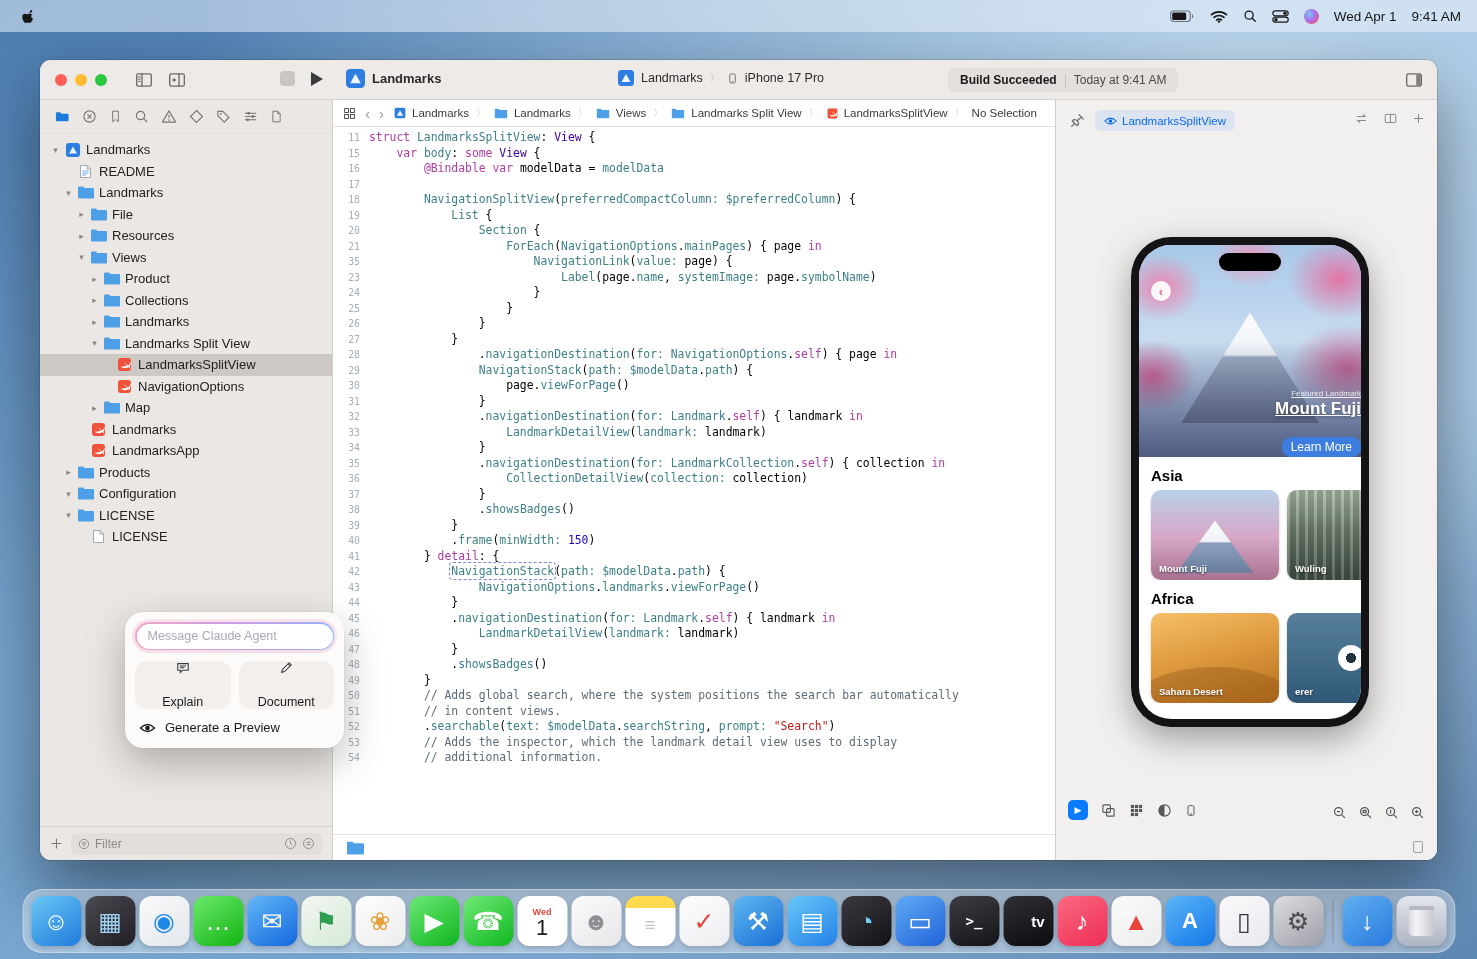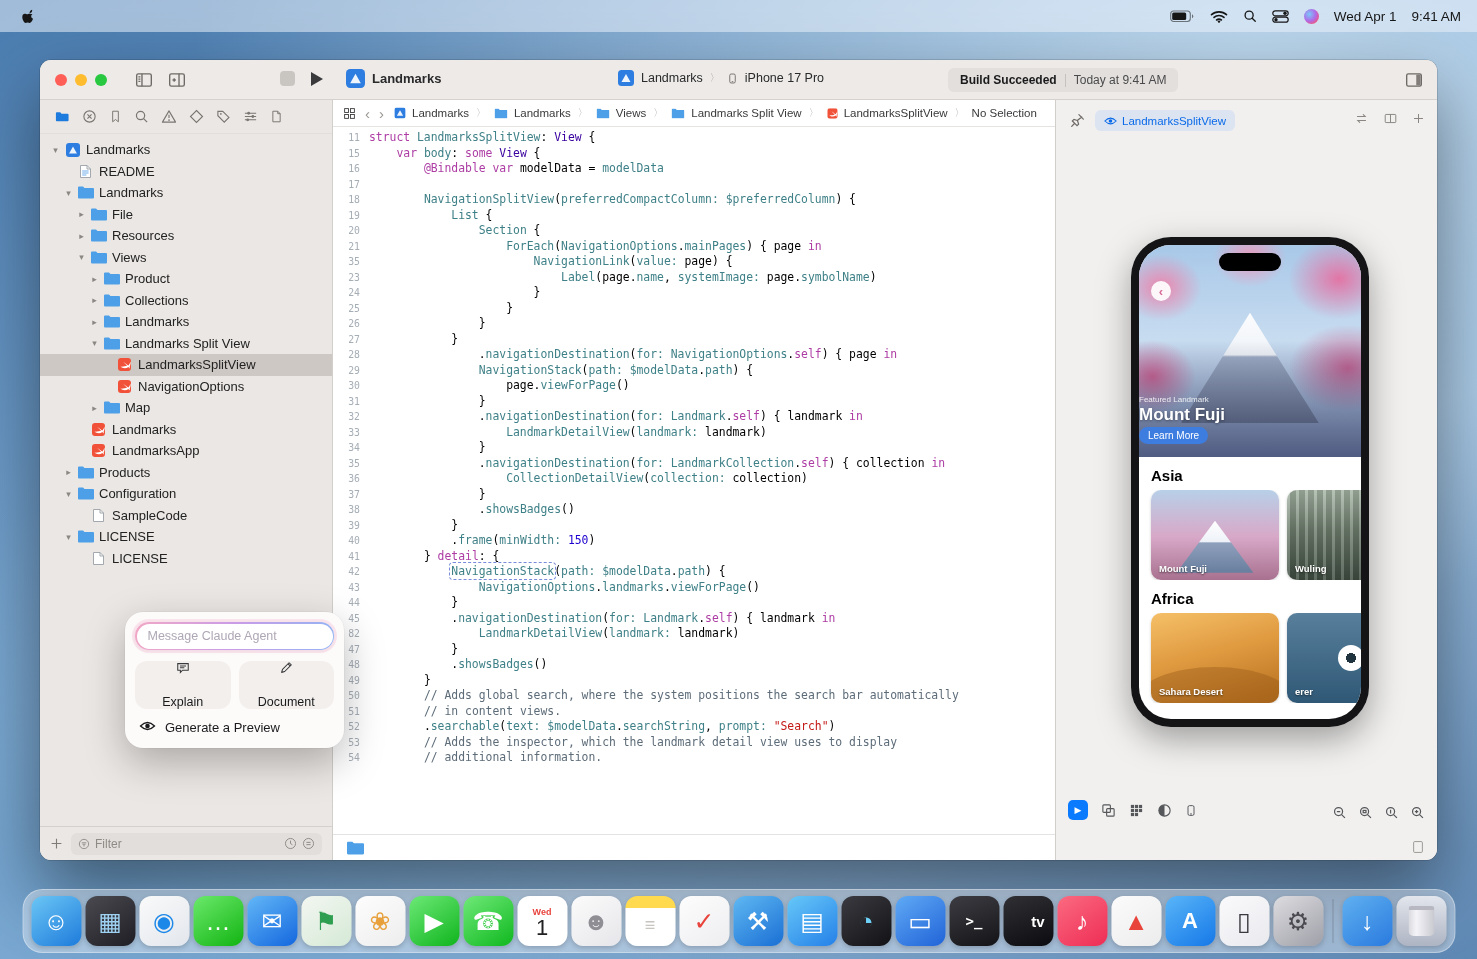--- a/index.html
+++ b/index.html
@@ -77,45 +77,45 @@
 .island{position:absolute;top:8px;left:50%;transform:translateX(-50%);width:62px;height:18px;background:#000;border-radius:10px;z-index:6;}
 .hero{position:relative;height:212px;background:linear-gradient(180deg,#A8C8E8 0%,#C8DCF0 45%,#8FA8CC 100%);overflow:hidden;}
 .hero .blossoms{position:absolute;inset:0;background:
  radial-gradient(58px 48px at 10% 20%, rgba(238,130,170,.95), rgba(238,130,170,0) 70%),
  radial-gradient(72px 58px at 90% 16%, rgba(230,110,160,.92), rgba(230,110,160,0) 70%),
  radial-gradient(62px 52px at 6% 62%, rgba(214,90,140,.88), rgba(214,90,140,0) 70%),
  radial-gradient(84px 62px at 94% 58%, rgba(200,80,130,.82), rgba(200,80,130,0) 70%),
  radial-gradient(52px 42px at 50% 6%, rgba(240,150,185,.9), rgba(240,150,185,0) 70%);}
 .hero .mtn{position:absolute;left:19%;bottom:16%;width:62%;height:52%;clip-path:polygon(50% 0,100% 100%,0 100%);background:linear-gradient(180deg,#FBFCFE 0%,#EFF3F8 38%,#9FAEC6 40%,#76879F 100%);}
 .hero .shade{position:absolute;inset:0;background:linear-gradient(180deg,rgba(30,30,60,0) 45%,rgba(28,28,66,.55) 100%);}
-.hero-text{position:absolute;left:0;right:0;bottom:13px;text-align:left;color:#fff;z-index:3;}
+.hero-text{position:absolute;left:0;right:0;bottom:0;text-align:right;color:#fff;z-index:3;text-decoration:underline;}
 .hero-kicker{font-size:8px;opacity:.85;}
 .hero-title{font-size:17px;font-weight:bold;margin-top:1px;text-shadow:0 1px 3px rgba(0,0,0,.4);}
-.hero-cta{display:inline-block;margin-top:0;background:#3E7DE0;color:#fff;font-size:10px;padding:3px 9px;border-radius:9px;}
+.hero-cta{display:inline-block;margin-top:18px;background:#3E7DE0;color:#fff;font-size:12px;padding:3px 9px;border-radius:9px;}
 .backbtn{position:absolute;top:36px;left:12px;width:20px;height:20px;border-radius:50%;background:rgba(255,255,255,.92);color:#D86A96;font-weight:bold;display:flex;align-items:center;justify-content:center;font-size:13px;z-index:4;}
 .psec-title{font-size:15px;font-weight:bold;color:#000;margin:10px 0 6px 12px;}
 .cards{display:flex;gap:8px;padding-left:12px;overflow:hidden;}
 .card{position:relative;width:128px;height:90px;border-radius:10px;flex:0 0 auto;overflow:hidden;box-shadow:0 1px 3px rgba(0,0,0,.2);}
 .card-label{position:absolute;left:8px;bottom:6px;color:#fff;font-size:9.5px;font-weight:bold;text-shadow:0 1px 2px rgba(0,0,0,.55);z-index:2;}
 .card.fuji{background:linear-gradient(180deg,#B8D0E8 0%,#D8A8C8 52%,#A8718F 100%);}
 .card.fuji::before{content:'';position:absolute;left:20%;bottom:8%;width:60%;height:58%;clip-path:polygon(50% 0,100% 100%,0 100%);background:linear-gradient(180deg,#FFF 0%,#EEF2F8 40%,#8FA0BC 42%,#687E9E 100%);}
 .card.wuling{background:linear-gradient(180deg,#A8B8A8 0%,#708070 45%,#404E42 100%);}
 .card.wuling::before{content:'';position:absolute;inset:0;background:repeating-linear-gradient(90deg,rgba(255,255,255,.16) 0 3px,rgba(0,0,0,.14) 3px 9px);}
 .card.sahara{background:linear-gradient(165deg,#F5C068 0%,#E09A40 45%,#B56F1E 100%);}
 .card.sahara::before{content:'';position:absolute;left:-10%;bottom:-30%;width:120%;height:70%;border-radius:50%;background:rgba(140,80,20,.35);}
 .card.ocean{background:linear-gradient(180deg,#58809C 0%,#2F5876 100%);}
 .card.ocean::after{content:'';position:absolute;left:50%;top:50%;width:26px;height:26px;margin:-13px 0 0 -13px;border-radius:50%;background:radial-gradient(circle,#20343F 0 27%,#FFF 28% 100%);}
 
 .claude{position:absolute;left:125px;top:612px;width:219px;background:#FDFBFA;border-radius:18px;box-shadow:0 14px 40px rgba(0,0,0,.28),0 0 0 .5px rgba(0,0,0,.06);padding:10px;z-index:50;}
 .cl-inwrap{border-radius:16px;padding:1.5px;background:linear-gradient(100deg,#F2A8C6,#C99CE8,#92B4F4);box-shadow:0 0 0 3px rgba(244,180,210,.30),0 1px 4px rgba(0,0,0,.08);}
 .cl-input{background:#fff;border-radius:14px;height:25px;display:flex;align-items:center;padding:0 11px;color:#AFA7B5;font-size:12.5px;}
 .cl-btns{display:flex;gap:8px;margin-top:11px;}
 .cl-btn{flex:1;height:48px;border-radius:12px;background:#F2EFED;display:flex;flex-direction:column;align-items:center;justify-content:center;gap:20px;color:#3A3A3C;}
 .cl-btn span{font-size:12.5px;color:#1A1A1C;}
-.cl-gen{display:flex;align-items:flex-start;gap:9px;margin:11px 2px 3px 4px;font-size:13px;color:#1A1A1C;}
+.cl-gen{display:flex;align-items:center;gap:9px;margin:11px 2px 3px 4px;font-size:13px;color:#1A1A1C;}
 
 .dock{position:absolute;left:50%;bottom:6px;transform:translateX(-50%);height:64px;background:rgba(250,250,252,.38);border:1px solid rgba(255,255,255,.35);border-radius:20px;display:flex;align-items:center;padding:0 8px;gap:4px;z-index:40;}
 .dicon{width:50px;height:50px;border-radius:12px;display:flex;align-items:center;justify-content:center;position:relative;box-shadow:0 2px 5px rgba(0,0,0,.18);}
 .dg{font-size:25px;line-height:1;}
 .dock .dsep{width:1px;height:44px;background:rgba(60,60,70,.28);margin:0 5px;box-shadow:none;}
 .d-cal{background:#fff;flex-direction:column;}
 .d-cal .ctop{font-size:9px;color:#E8443C;font-weight:bold;margin-top:4px;}
 .d-cal .cnum{font-size:22px;color:#202022;line-height:1;}
 .d-notes{background:linear-gradient(180deg,#FFD94E 0 24%,#FFF 24%);}
 .d-notes .dg{font-size:18px;color:#C8C4C0;margin-top:8px;}
@@ -467,30 +467,20 @@
               <span class="tlabel">Products</span>
             </div>
             <div class="trow" style="padding-left: 21px;">
               <span class="disc">▾</span>
               <span class="ticon">
                 <svg width="16" height="13" viewBox="0 0 16 13">
                   <path d="M0 1.5 Q0 .5 1 .5 H5 L6.5 2 H15 Q16 2 16 3 V11.5 Q16 12.5 15 12.5 H1 Q0 12.5 0 11.5 Z" fill="#4D9FE8"></path>
                 </svg>
               </span>
               <span class="tlabel">Configuration</span>
-            </div>
-            <div class="trow" style="padding-left: 34px;">
-              <span class="disc"></span>
-              <span class="ticon">
-                <svg width="11" height="13" viewBox="0 0 11 13">
-                  <path d="M.5 .5 H7 L10.5 4 V12.5 H.5 Z" fill="#fff" stroke="#9AA0A6" stroke-width=".9"></path>
-                  <path d="M7 .5 V4 H10.5" fill="none" stroke="#9AA0A6" stroke-width=".9"></path>
-                </svg>
-              </span>
-              <span class="tlabel">SampleCode</span>
             </div>
             <div class="trow" style="padding-left: 21px;">
               <span class="disc">▾</span>
               <span class="ticon">
                 <svg width="16" height="13" viewBox="0 0 16 13">
                   <path d="M0 1.5 Q0 .5 1 .5 H5 L6.5 2 H15 Q16 2 16 3 V11.5 Q16 12.5 15 12.5 H1 Q0 12.5 0 11.5 Z" fill="#4D9FE8"></path>
                 </svg>
               </span>
               <span class="tlabel">LICENSE</span>
             </div>
@@ -633,21 +623,21 @@
             <div class="cl"><span class="ln">36</span><span class="ct">                    <span class="t">CollectionDetailView</span><span class="p">(</span><span class="t">collection:</span><span class="p"> </span><span class="p">collection</span><span class="p">)</span></span></div>
             <div class="cl"><span class="ln">37</span><span class="ct">                <span class="p">}</span></span></div>
             <div class="cl"><span class="ln">38</span><span class="ct">                <span class="p">.</span><span class="t">showsBadges</span><span class="p">()</span></span></div>
             <div class="cl"><span class="ln">39</span><span class="ct">            <span class="p">}</span></span></div>
             <div class="cl"><span class="ln">40</span><span class="ct">            <span class="p">.</span><span class="t">frame</span><span class="p">(</span><span class="t">minWidth:</span><span class="p"> </span><span class="n">150</span><span class="p">)</span></span></div>
             <div class="cl"><span class="ln">41</span><span class="ct">        <span class="p">} </span><span class="k">detail</span><span class="p">: {</span></span></div>
             <div class="cl"><span class="ln">42</span><span class="ct">            <span class="t box">NavigationStack</span><span class="p">(</span><span class="t">path:</span><span class="p"> </span><span class="t">$modelData</span><span class="p">.</span><span class="t">path</span><span class="p">) {</span></span></div>
             <div class="cl"><span class="ln">43</span><span class="ct">                <span class="t">NavigationOptions</span><span class="p">.</span><span class="t">landmarks</span><span class="p">.</span><span class="t">viewForPage</span><span class="p">()</span></span></div>
             <div class="cl"><span class="ln">44</span><span class="ct">            <span class="p">}</span></span></div>
             <div class="cl"><span class="ln">45</span><span class="ct">            <span class="p">.</span><span class="t">navigationDestination</span><span class="p">(</span><span class="t">for:</span><span class="p"> </span><span class="t">Landmark</span><span class="p">.</span><span class="k">self</span><span class="p">) { </span><span class="p">landmark </span><span class="k">in</span></span></div>
-            <div class="cl"><span class="ln">82</span><span class="ct">                <span class="t">LandmarkDetailView</span><span class="p">(</span><span class="t">landmark:</span><span class="p"> </span><span class="p">landmark</span><span class="p">)</span></span></div>
+            <div class="cl"><span class="ln">46</span><span class="ct">                <span class="t">LandmarkDetailView</span><span class="p">(</span><span class="t">landmark:</span><span class="p"> </span><span class="p">landmark</span><span class="p">)</span></span></div>
             <div class="cl"><span class="ln">47</span><span class="ct">            <span class="p">}</span></span></div>
             <div class="cl"><span class="ln">48</span><span class="ct">            <span class="p">.</span><span class="t">showsBadges</span><span class="p">()</span></span></div>
             <div class="cl"><span class="ln">49</span><span class="ct">        <span class="p">}</span></span></div>
             <div class="cl"><span class="ln">50</span><span class="ct">        <span class="c">// Adds global search, where the system positions the search bar automatically</span></span></div>
             <div class="cl"><span class="ln">51</span><span class="ct">        <span class="c">// in content views.</span></span></div>
             <div class="cl"><span class="ln">52</span><span class="ct">        <span class="p">.</span><span class="t">searchable</span><span class="p">(</span><span class="t">text:</span><span class="p"> </span><span class="t">$modelData</span><span class="p">.</span><span class="t">searchString</span><span class="p">, </span><span class="t">prompt:</span><span class="p"> </span><span class="s">"Search"</span><span class="p">)</span></span></div>
             <div class="cl"><span class="ln">53</span><span class="ct">        <span class="c">// Adds the inspector, which the landmark detail view uses to display</span></span></div>
             <div class="cl"><span class="ln">54</span><span class="ct">        <span class="c">// additional information.</span></span></div>
           </div>
         <div class="ed-bottom">

